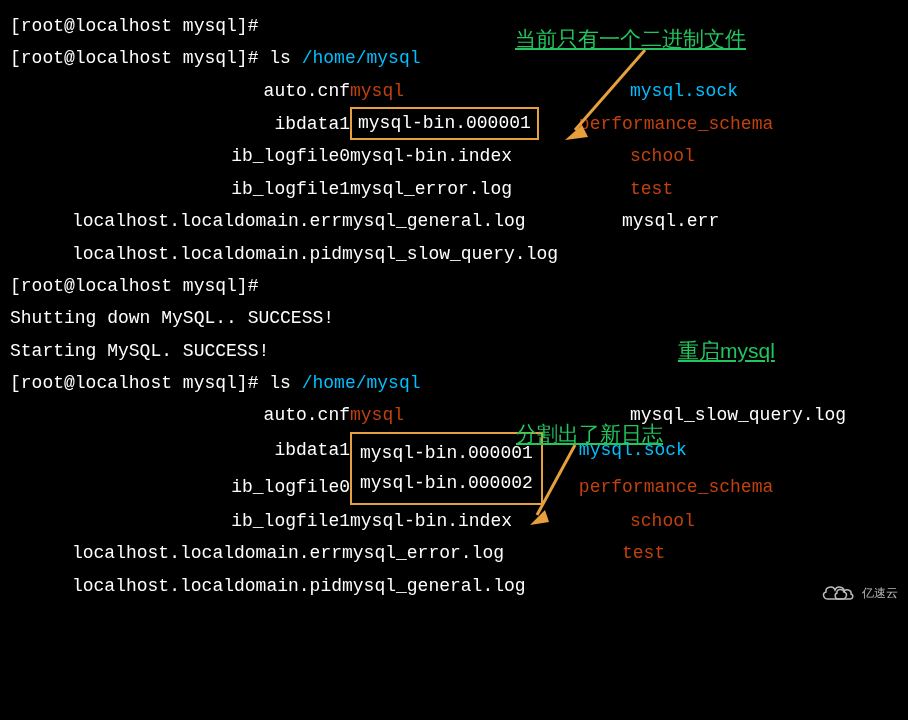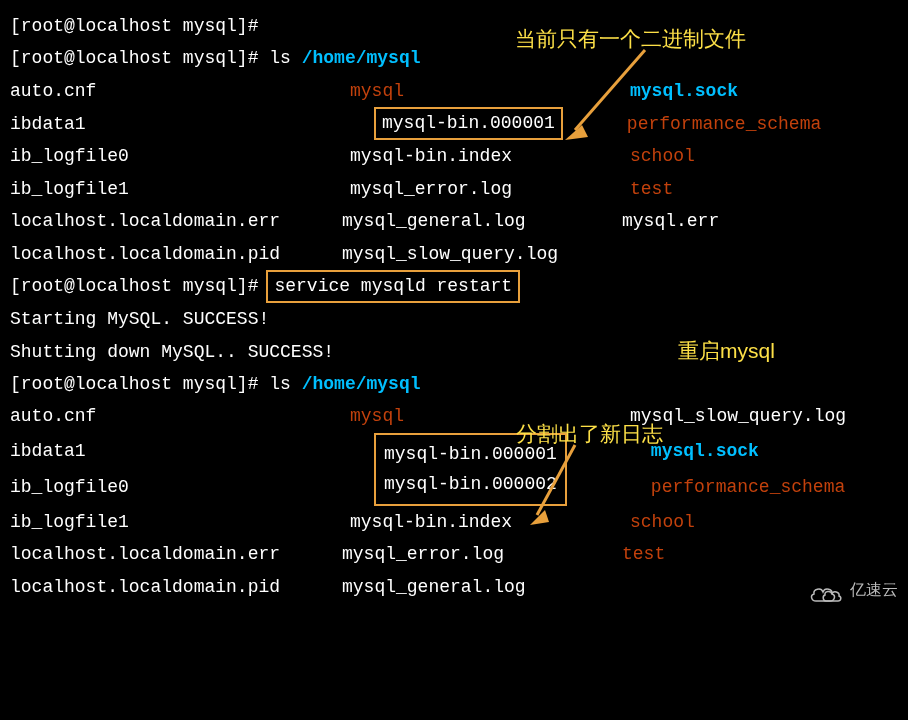--- a/index.html
+++ b/index.html
@@ -8,60 +8,61 @@
       font-family: "Courier New", Consolas, monospace;
       font-size: 18px;
       color: #fff;
       padding: 10px;
       line-height: 1.8;
       width: 908px;
       position: relative;
       overflow: hidden;
     }
     .line { white-space: pre; display: block; }
-    .cyan { color: #00bfff; font-weight: bold; }
+    .cyan { color: #00bfff; }
     .blue { color: #c2410c; }
     .white { color: #fff; }
     .cols { display: flex; }
-    .col1 { width: 340px; }
+    .col1 { width: 340px; text-align: right; }
     .col2 { width: 280px; }
     .col3 { flex: 1; }
     .boxed {
       border: 2px solid #e8a03c;
       padding: 2px 6px;
       display: inline-block;
       line-height: 1.4;
     }
     .boxed-tall {
       border: 2px solid #e8a03c;
       padding: 4px 8px;
       display: inline-block;
       line-height: 1.7;
     }
-    .row { display: flex; align-items: center; gap: 24px; }
+    .row { display: flex; align-items: center; }
     .anno {
       position: absolute;
-      color: #fde047;
+      color: #22c55e;
       font-family: "Microsoft YaHei", SimSun, sans-serif;
       font-size: 21px;
       font-weight: 400;
+      text-decoration: underline;
     }
     .arrow {
       position: absolute;
       pointer-events: none;
     }
     .watermark {
       position: absolute;
       right: 10px;
       bottom: 8px;
       font-family: "Microsoft YaHei", sans-serif;
-      font-size: 16px;
+      font-size: 12px;
       color: #bbb;
       display: flex;
-      align-items: flex-end;
+      align-items: flex-start;
       gap: 6px;
     }
     .wm-logo {
       width: 36px;
       height: 20px;
       display: inline-flex;
       align-items: center;
       justify-content: center;
     }
   </style>
@@ -113,25 +114,24 @@
     <span class="col2 white">mysql_general.log</span>
     <span class="col3 white">mysql.err</span>
   </div>
   <div class="cols">
     <span class="col1 white" style="width:332px;">localhost.localdomain.pid</span>
     <span class="col2 white">mysql_slow_query.log</span>
   </div>
 
   <div class="line row" style="gap:8px;">
     <span>[root@localhost mysql]#</span>
-    <span class="boxed white">service mysqld restart</span>
   </div>
 
+  <div class="line white">Shutting down MySQL.. SUCCESS!</div>
   <div class="line white">Starting MySQL. SUCCESS!</div>
-  <div class="line white">Shutting down MySQL.. SUCCESS!</div>
 
   <div class="line"><span>[root@localhost mysql]#</span> <span>ls</span> <span class="cyan">/home/mysql</span></div>
 
   <div class="cols">
     <span class="col1 white">auto.cnf</span>
     <span class="col2 blue">mysql</span>
     <span class="col3 white">mysql_slow_query.log</span>
   </div>
 
   <div class="row" style="align-items:stretch;">

